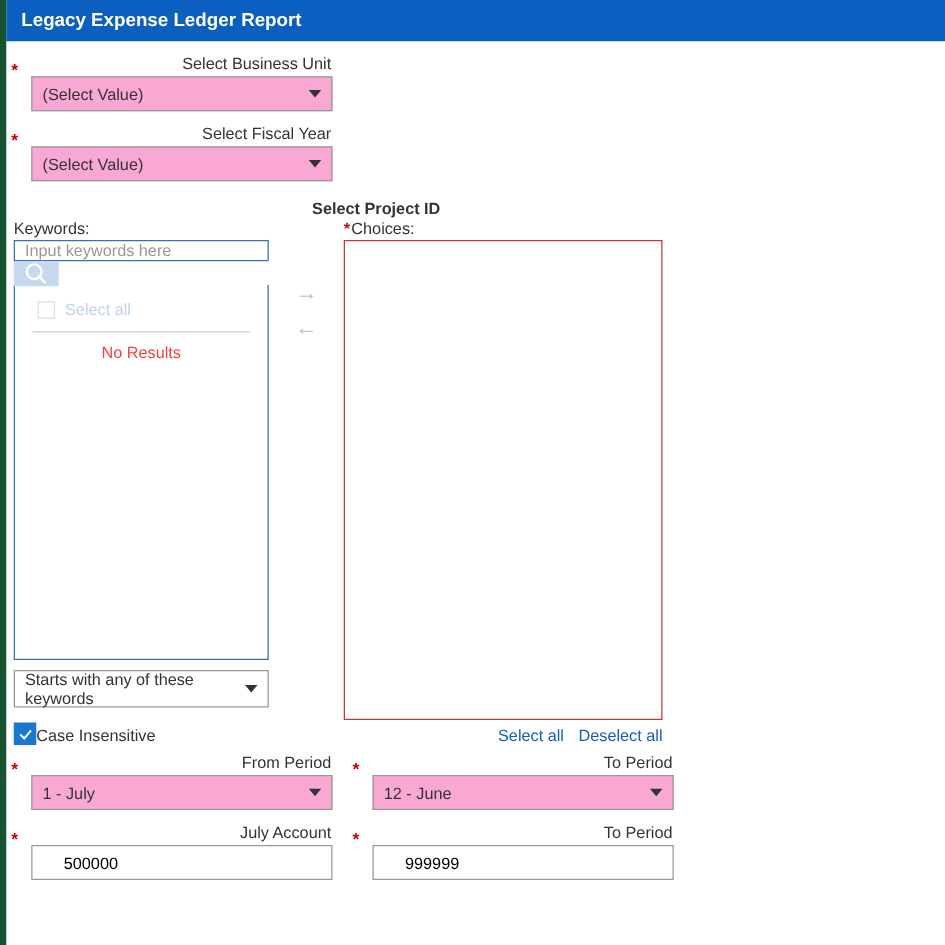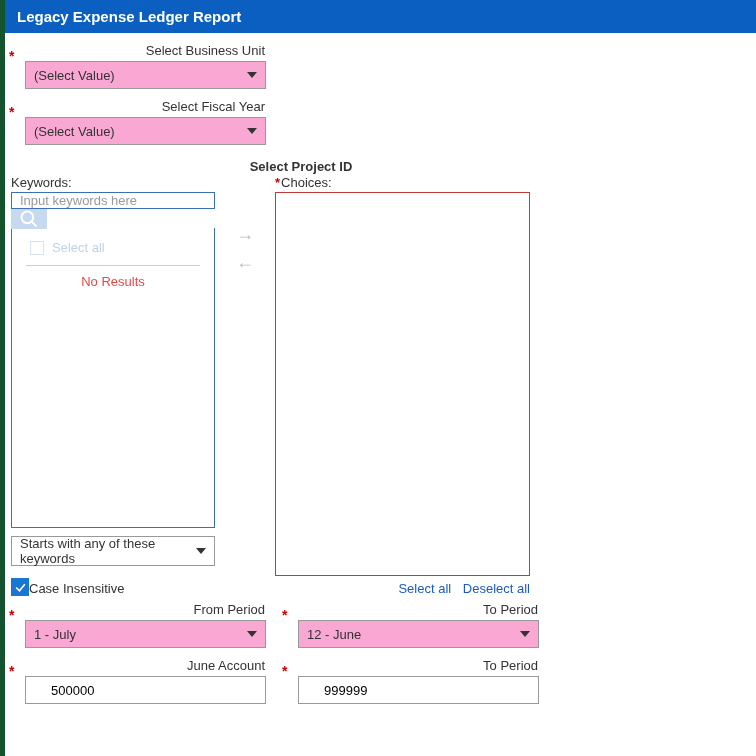--- a/index.html
+++ b/index.html
@@ -337,21 +337,21 @@
           <div class="fake-select">
             <span>12 - June</span>
             <span class="chev"></span>
           </div>
         </div>
       </div>
     </div>
 
     <div class="bottom-row" style="margin-top:10px;">
       <div class="bottom-field">
-        <div class="field-label">June Account</div>
+        <div class="field-label">July Account</div>
         <div class="select-wrap">
           <span class="required">*</span>
           <input class="text-input" type="text" value="500000" style="">
         </div>
       </div>
       <div class="bottom-field">
         <div class="field-label">To Period</div>
         <div class="select-wrap">
           <span class="required">*</span>
           <input class="text-input" type="text" value="999999" style="">

